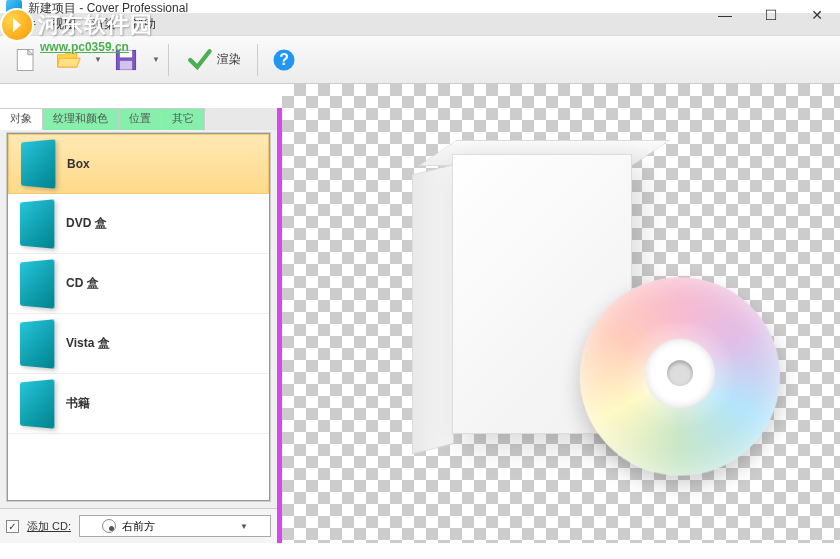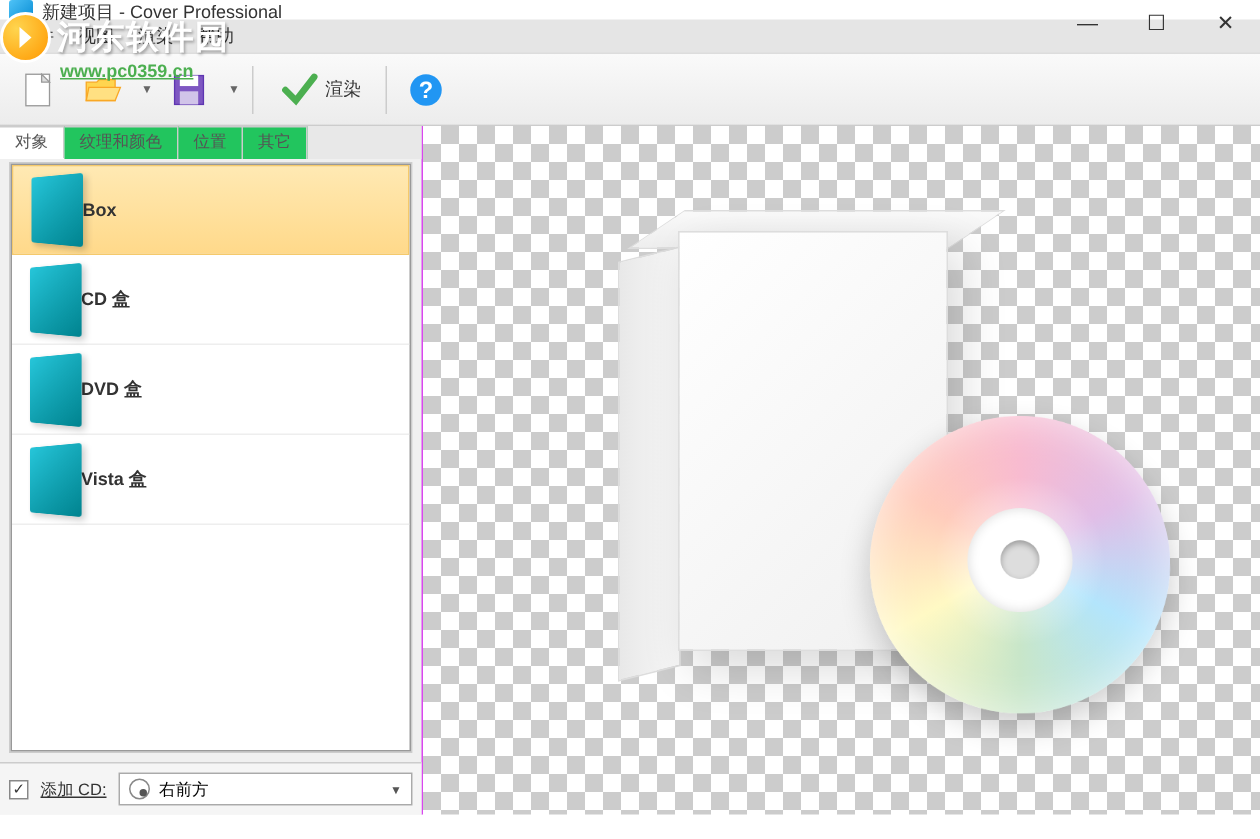--- a/index.html
+++ b/index.html
@@ -28,37 +28,37 @@
 .tool-btn { width: 36px; height: 36px; display: flex; align-items: center; justify-content: center; border-radius: 3px; position: relative; }
 .tool-sep { width: 1px; height: 32px; background: #ccc; margin: 0 2px; }
 .dropdown-arrow { font-size: 8px; color: #666; margin-left: 2px; }
 .render-btn { display: flex; align-items: center; gap: 4px; padding: 4px 8px; }
 .render-text { font-size: 12px; color: #333; }
 
 
 .main { display: flex; height: calc(559px - 30px - 22px - 48px); }
 
 
-.left-panel { width: 282px; background: #f0f0f0; border-right: 1px solid #d946ef; display: flex; flex-direction: column; }
+.left-panel { width: 282px; background: #f0f0f0; border-right: 5px solid #d946ef; display: flex; flex-direction: column; margin-top: 24px; }
 .tabs { display: flex; height: 22px; background: #e8e8e8; }
-.tab { padding: 2px 10px; font-size: 11px; color: #555; border-right: 1px solid #ccc; background: #22c55e; border-top: 1px solid #ccc; }
+.tab { padding: 2px 10px; font-size: 11px; color: #555; border-right: 1px solid #ccc; background: #86efac; border-top: 1px solid #ccc; }
 .tab.active { background: #fff; border-bottom: 1px solid #fff; }
 .panel-body { flex: 1; background: #fff; margin: 6px; border: 1px solid #ccc; display: flex; flex-direction: column; }
 .panel-label { font-size: 11px; color: #333; padding: 4px 2px 2px 8px; background:#f0f0f0; margin:-6px -6px 4px -6px; }
 .left-panel > .panel-label { margin: 4px 8px 0 8px; background: transparent; }
 
 .obj-list { flex: 1; overflow-y: auto; border: 1px solid #999; margin: 0; }
-.obj-item { display: flex; align-items: center; height: 60px; padding: 0 10px; font-size: 12px; font-weight: bold; color: #333; border-bottom: 1px solid #eee; }
+.obj-item { display: flex; align-items: center; height: 60px; padding: 0 10px; gap: 12px; font-size: 12px; font-weight: bold; color: #333; border-bottom: 1px solid #eee; }
 .obj-item.selected { background: linear-gradient(#ffe9b3,#ffd98a); border: 1px solid #f5c96b; }
 .obj-thumb { width: 36px; height: 46px; background: linear-gradient(135deg,#26c6da,#00838f); border-radius: 2px; transform: perspective(80px) rotateY(-18deg); box-shadow: 2px 2px 4px rgba(0,0,0,0.2); }
 
 .bottom-row { display: flex; align-items: center; padding: 6px; gap: 8px; border-top: 1px solid #ccc; background:#f5f5f5; }
 .checkbox { width: 13px; height: 13px; border: 1px solid #888; background: #fff; display: flex; align-items: center; justify-content: center; font-size: 10px; color: #333; }
 .cb-label { font-size: 11px; color: #333; text-decoration: underline; }
-.pos-select { flex: 1; height: 22px; border: 1px solid #aaa; background: #fff; display: flex; align-items: center; padding: 0 6px; gap: 6px; font-size: 11px; }
+.pos-select { flex: 1; height: 22px; border: 1px solid #aaa; background: #fff; display: flex; align-items: center; padding: 0 22px; gap: 6px; font-size: 11px; }
 .pos-icon { width: 14px; height: 14px; border-radius: 50%; border: 1px solid #888; position: relative; }
 .pos-icon::after { content:''; position:absolute; right:1px; bottom:1px; width:5px; height:5px; background:#555; border-radius:50%; }
 .pos-select .arrow { margin-left: auto; font-size: 8px; color: #555; }
 
 
 .preview { flex: 1; position: relative; overflow: hidden;
   background-image:
     linear-gradient(45deg,#ccc 25%,transparent 25%),
     linear-gradient(-45deg,#ccc 25%,transparent 25%),
     linear-gradient(45deg,transparent 75%,#ccc 75%),
@@ -170,29 +170,33 @@
       <div class="tab">其它</div>
     </div>
     <div class="panel-body" style="margin-top:2px">
       <div class="obj-list">
         <div class="obj-item selected">
           <div class="obj-thumb"></div>
           <span>Box</span>
         </div>
         <div class="obj-item">
           <div class="obj-thumb"></div>
+          <span>DVD 盒</span>
+        </div>
+        <div class="obj-item">
+          <div class="obj-thumb"></div>
           <span>CD 盒</span>
         </div>
         <div class="obj-item">
           <div class="obj-thumb"></div>
-          <span>DVD 盒</span>
-        </div>
-        <div class="obj-item">
-          <div class="obj-thumb"></div>
           <span>Vista 盒</span>
+        </div>
+        <div class="obj-item">
+          <div class="obj-thumb"></div>
+          <span>书籍</span>
         </div>
       </div>
     </div>
     <div class="bottom-row">
       <div class="checkbox">✓</div>
       <span class="cb-label">添加 CD:</span>
       <div class="pos-select">
         <div class="pos-icon"></div>
         <span>右前方</span>
         <span class="arrow">▼</span>

